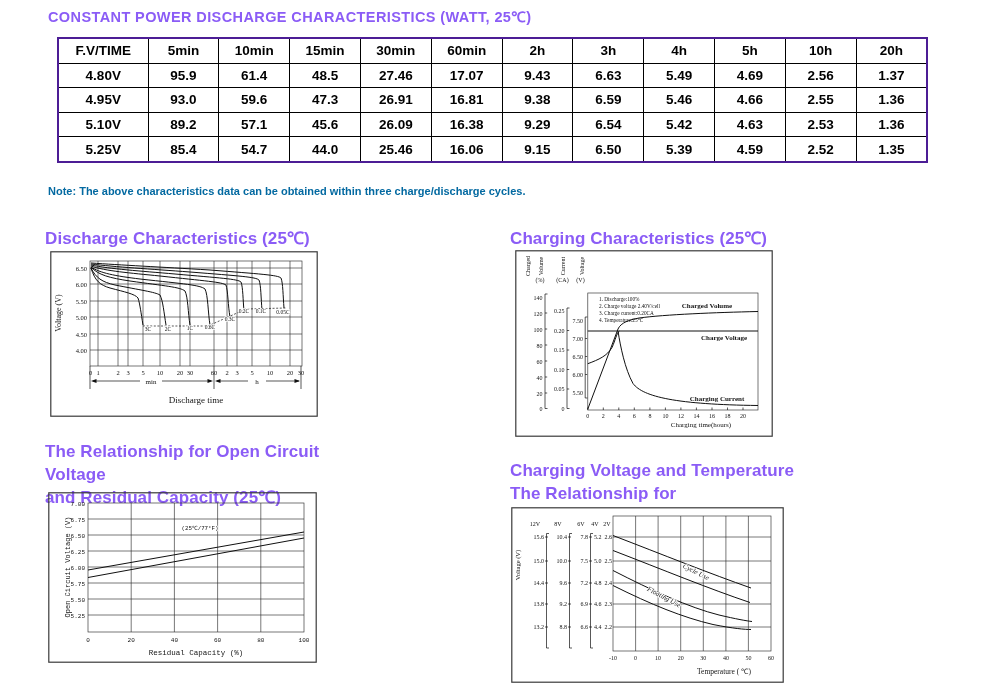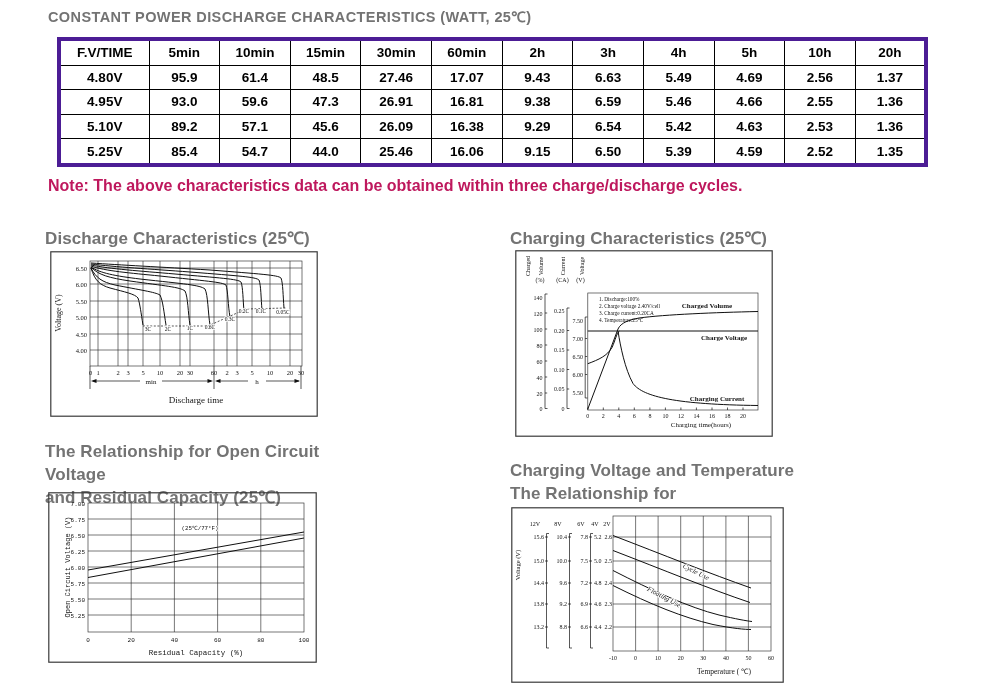--- a/index.html
+++ b/index.html
@@ -1,23 +1,23 @@
 <!DOCTYPE html>
 <html><head>
 <meta charset="utf-8">
 <style>
   html,body{margin:0;padding:0;}
   body{width:1000px;height:687px;background:#fff;position:relative;overflow:hidden;
        font-family:"Liberation Sans",sans-serif;color:#111;}
   .abs{position:absolute;}
-  .blue{color:#737373;font-weight:600;}
+  .blue{color:#8b5cf6;font-weight:600;}
   #main-title{left:48px;top:6px;font-size:14.5px;letter-spacing:.4px;}
   .chart-title{font-size:17px;letter-spacing:.1px;line-height:23px;}
-  #note{left:48px;top:177px;font-size:16px;font-weight:600;color:#be185d;}
-  table.pwr{border-collapse:collapse;table-layout:fixed;border:4px solid #4c1d95;}
+  #note{left:48px;top:185px;font-size:11px;font-weight:600;color:#0369a1;}
+  table.pwr{border-collapse:collapse;table-layout:fixed;border:2px solid #4c1d95;}
   .pwr th,.pwr td{border:1px solid #000;text-align:center;vertical-align:middle;
        font-size:13.5px;font-weight:600;color:#000;padding:0;height:23.6px;}
   svg{display:block;}
   svg text{fill:#141414;}
   .ser{font-family:"Liberation Serif",serif;}
   .mon{font-family:"Liberation Mono",monospace;}
   .t5{font-size:5.3px;} .t55{font-size:5.5px;} .t6{font-size:6px;} .t65{font-size:6.5px;}
   .t7{font-size:7px;} .t75{font-size:7.5px;} .t8{font-size:8px;} .t9{font-size:9px;}
   .bold{font-weight:bold;}
   .ital{font-style:italic;}

